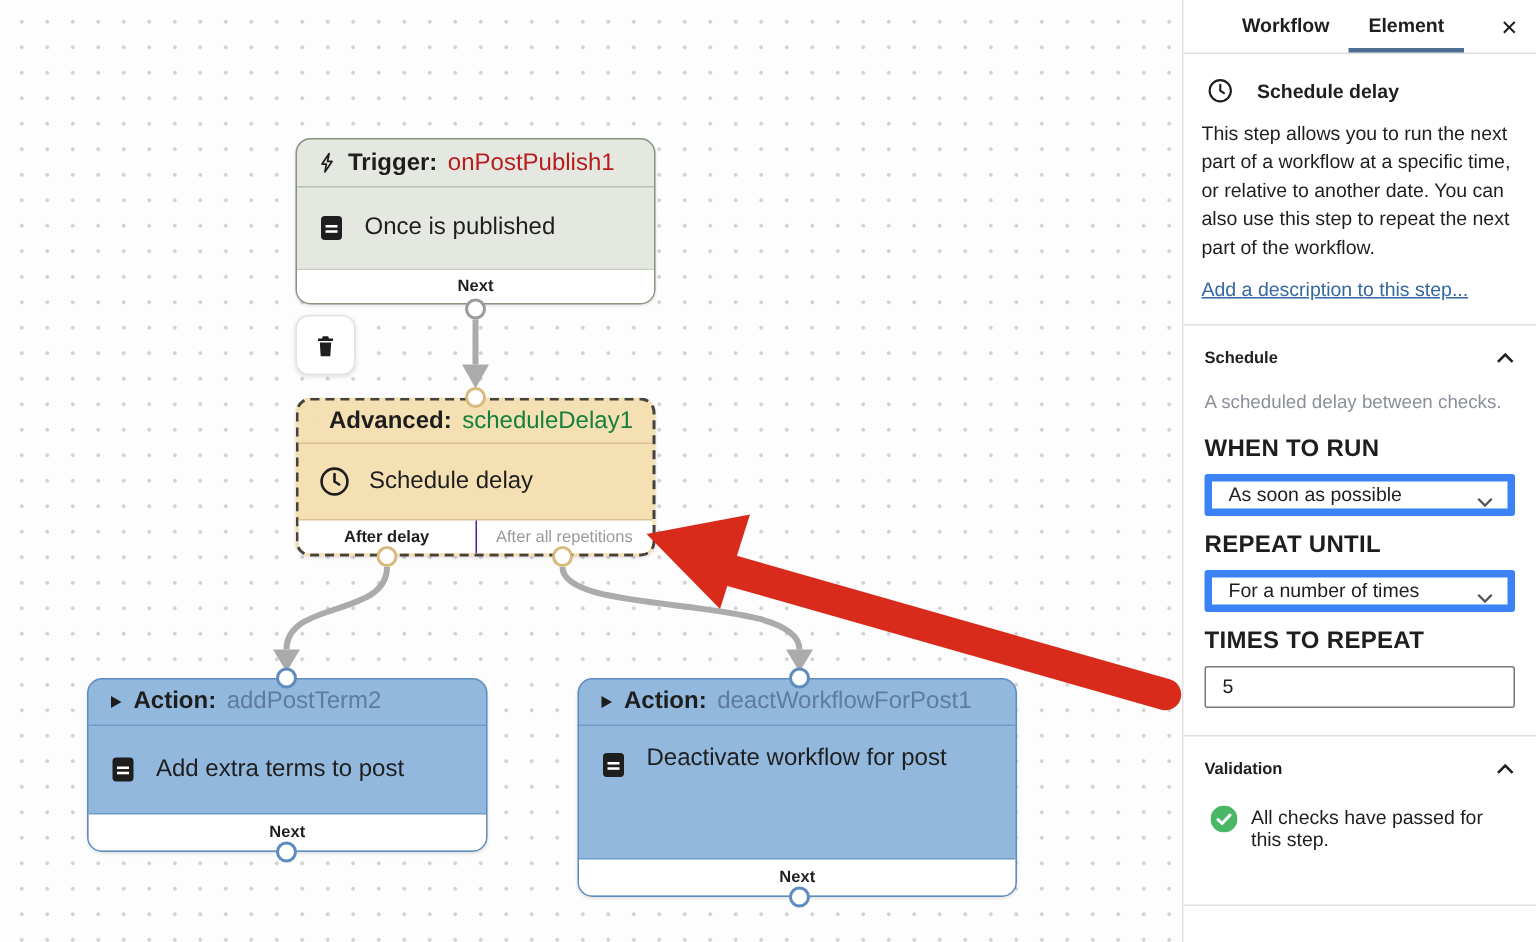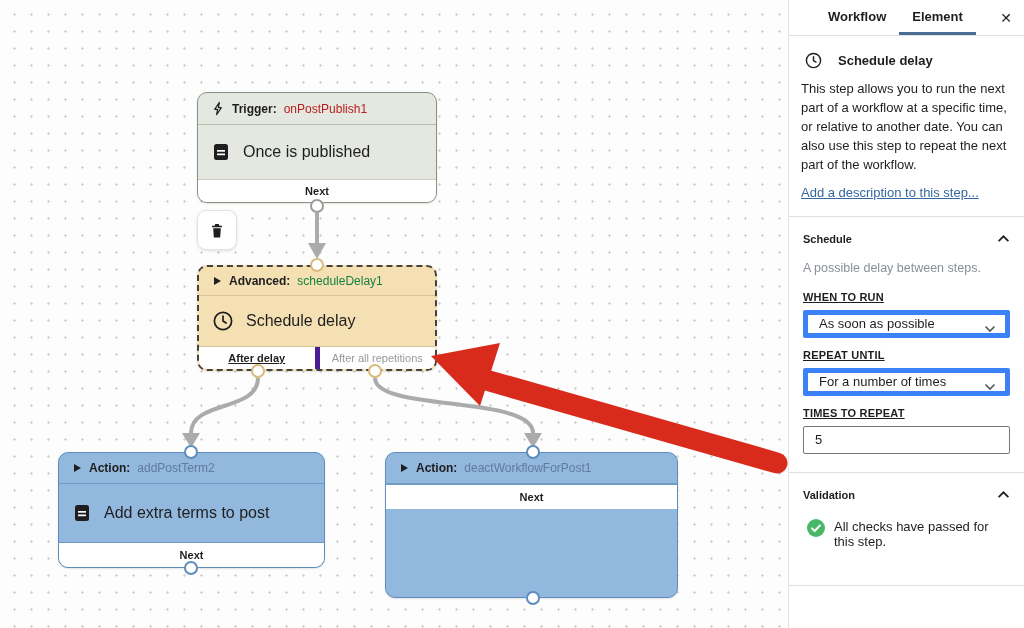--- a/index.html
+++ b/index.html
@@ -9,21 +9,21 @@
   
   .canvas { position:absolute; left:0; top:0; width:789px; height:628px;
     background-color:#fdfdfd;
     background-image:radial-gradient(circle, #d2d2d2 1.2px, transparent 1.4px);
     background-size:17px 17px; background-position:6px 6px; }
   svg.overlay { position:absolute; left:0; top:0; pointer-events:none; }
 
   .node { position:absolute; border-radius:10px; overflow:hidden;
     box-shadow:0 1px 2px rgba(0,0,0,.10); }
   .node-header { display:flex; align-items:center; gap:7px; padding:0 13px;
-    font-size:12px;text-align:right; }
+    font-size:16px;text-align:right; }
   .node-kind { font-weight:700; }
   .node-body { display:flex; align-items:center; gap:12px; padding:0 13px;
     font-size:16px; line-height:2.0; }
   .node-footer { background:#fff; text-align:center; font-size:11px;
     font-weight:700; display:flex; align-items:center; justify-content:center; }
 
   .trigger { left:197px; top:92px; width:240px; height:111px;
     background:#e4e8e1; border:1px solid #87937f; }
   .trigger .node-header { height:32px; border-bottom:1px solid #b7c0ae; }
   .trigger .node-id { color:#b91c1c; }
@@ -31,21 +31,21 @@
   .trigger .node-footer { height:23px; border-top:1px solid #c7cec0; }
 
   .delay { left:197px; top:265px; width:240px; height:106px;
     background:#f5e0b4; border:2px dashed #45423a; }
   .delay .node-header { height:29px; border-bottom:1px solid #d9c392; }
   .delay .node-id { color:#15803d; }
   .delay .node-body { height:50px; }
   .delay .node-footer { height:23px; border-top:1px solid #d9c392; padding:0; }
   .delay .branch { flex:1; height:100%; display:flex; align-items:center;
     justify-content:center; font-size:11px; }
-  .branch-left { font-weight:700; border-right:5px solid #4c1d95;text-decoration:underline; }
+  .branch-left { font-weight:700; border-right:1px solid #4c1d95; }
   .branch-right { font-weight:400; color:#9a9a9a; }
 
   .action { background:#93b8dd; border:1.5px solid #5e8cbc; }
   .action .node-header { height:31px; border-bottom:1px solid #6f9cc5; }
   .action .node-id { color:#5f7b9e; }
   .action .node-footer { border-top:1px solid #6f9cc5; height:25px; }
   .action1 { left:58px; top:452px; width:267px; height:116px; }
   .action1 .node-body { height:58px; }
   .action2 { left:385px; top:452px; width:293px; height:146px; }
   .action2 .node-body { height:88px; align-items:flex-start; padding-top:6px; }
@@ -77,22 +77,22 @@
   .panel-desc { line-height:1.47; font-size:13px; margin-bottom:10px; }
   .panel-link { color:#3567a0; text-decoration:underline; font-size:13px;
     cursor:pointer; display:inline-block; margin-bottom:4px; }
 
   .sec-head { display:flex; align-items:center; justify-content:space-between;
     padding:2px 2px 2px 2px; cursor:pointer; }
   .sec-title { font-weight:700; font-size:11px; }
   .sec-sub { color:#8a8f98; font-size:12.5px; margin:14px 2px 16px 2px; }
 
   .field { margin:0 2px 11px 2px; }
-  .field-label { font-size:11px; font-weight:600; letter-spacing:.2px;
-    margin-bottom:7px;text-decoration:underline; }
+  .field-label { font-size:16px; font-weight:600; letter-spacing:.2px;
+    margin-bottom:7px; }
   .select { position:relative; height:28px; border:5px solid #3b82f6;
     border-radius:2px; background:#fff; display:flex; align-items:center;
     padding:0 26px 0 11px; font-size:13px; cursor:pointer; }
   .select .chev { position:absolute; right:9px; top:10px; }
   .text-input { width:100%; height:28px; border:1px solid #797979;
     border-radius:2px; padding:0 11px; font-size:13px;
     font-family:"Liberation Sans", sans-serif; color:#1e1e1e; }
 
   .validation-row { display:flex; align-items:flex-start; gap:9px;
     margin:16px 2px 24px 6px; font-size:13px; }
@@ -187,20 +187,28 @@
   <div class="port port-blue" style="left:184px; top:561px;"></div>
 
   <div class="node action action2">
     <div class="node-header">
       <svg width="10" height="10" viewBox="0 0 10 10">
           <path d="M2 1 L9 5 L2 9 Z" fill="#1e1e1e"></path>
         </svg>
       <span class="node-kind">Action:</span>
       <span class="node-id">deactWorkflowForPost1</span>
     </div>
+    <div class="node-body">
+      <svg width="20" height="20" viewBox="0 0 20 20" style="flex:none; margin-top:10px;">
+          <rect x="3" y="2" width="14" height="16" rx="2.5" fill="#1e1e1e"></rect>
+          <rect x="6" y="8" width="8" height="1.7" fill="#fff"></rect>
+          <rect x="6" y="11.5" width="8" height="1.7" fill="#fff"></rect>
+        </svg>
+      <span>Deactivate workflow for post</span>
+    </div>
     <div class="node-footer">
       <span>Next</span>
     </div>
   </div>
   <div class="port port-blue" style="left:526px; top:445px;"></div>
   <div class="port port-blue" style="left:526px; top:591px;"></div>
 
   <svg class="overlay" width="789" height="628">
     <line x1="486" y1="380" x2="777" y2="463" stroke="#d92b1c" stroke-width="21" stroke-linecap="round"></line>
     <polygon points="431,356 500,343 480,406" fill="#d92b1c"></polygon>
@@ -227,21 +235,21 @@
     <span class="panel-link">Add a description to this step...</span>
   </div>
 
   <div class="section">
     <div class="sec-head">
       <span class="sec-title">Schedule</span>
       <svg width="13" height="9" viewBox="0 0 12 8">
           <path d="M1.5 6.5 L6 2 L10.5 6.5" fill="none" stroke="#1e1e1e" stroke-width="1.6"></path>
         </svg>
     </div>
-    <div class="sec-sub">A possible delay between steps.</div>
+    <div class="sec-sub">A scheduled delay between checks.</div>
 
     <div class="field">
       <div class="field-label">WHEN TO RUN</div>
       <div class="select">
         <span>As soon as possible</span>
         <svg class="chev" width="12" height="8" viewBox="0 0 12 8">
             <path d="M1.5 1.5 L6 6 L10.5 1.5" fill="none" stroke="#50575e" stroke-width="1.6"></path>
           </svg>
       </div>
     </div>

